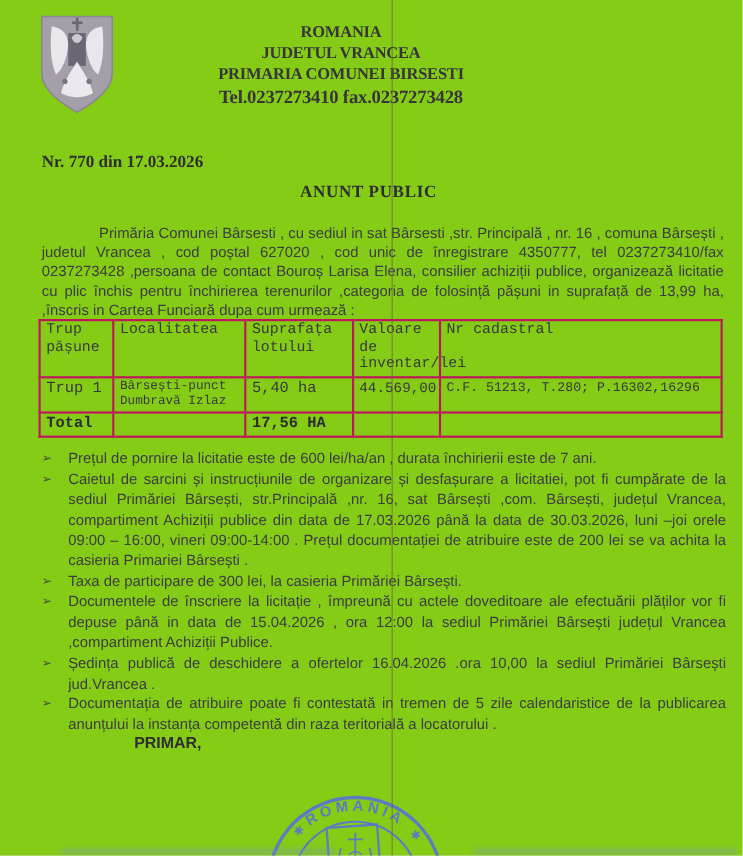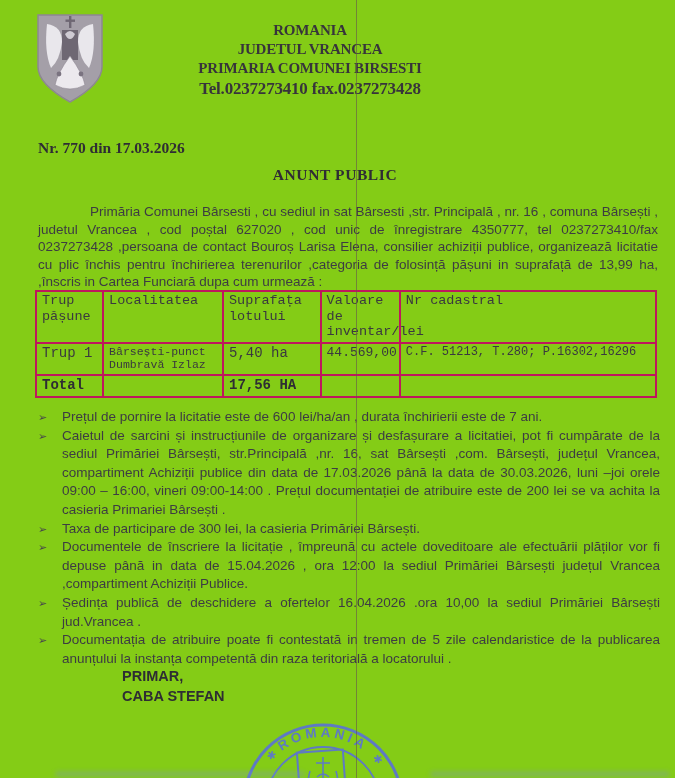--- a/index.html
+++ b/index.html
@@ -154,21 +154,20 @@
       <span class="btxt">Ședința publică de deschidere a ofertelor  16.04.2026  .ora 10,00 la sediul Primăriei Bârsești jud.Vrancea .</span>
     </div>
     <div class="bullet">
       <span class="mark">➢</span>
       <span class="btxt">Documentația de atribuire poate fi contestată in tremen de 5 zile calendaristice de la publicarea anunțului la instanța competentă din raza teritorială a locatorului .</span>
     </div>
   </div>
 
   <div class="signature">
     <div>PRIMAR,</div>
-    <div>CABA STEFAN</div>
   </div>
 
   <svg class="stamp" viewBox="0 0 170 170" aria-hidden="true">
     <g fill="none" stroke="#5b74d2">
       <circle cx="85" cy="85" r="79" stroke-width="3"></circle>
       <circle cx="85" cy="85" r="57" stroke-width="1.8"></circle>
       <rect x="62" y="32" width="46" height="90" stroke-width="2" transform="rotate(-4 85 77)"></rect>
       <path d="M85,38 V70 M78,44 H92 M72,52 Q68,66 72,80 M98,52 Q102,66 98,80 M76,84 Q85,90 94,84" stroke-width="1.6"></path>
       <path d="M79,58 Q85,52 91,58 M74,70 h8 M88,70 h8" stroke-width="1.3"></path>
     </g>

